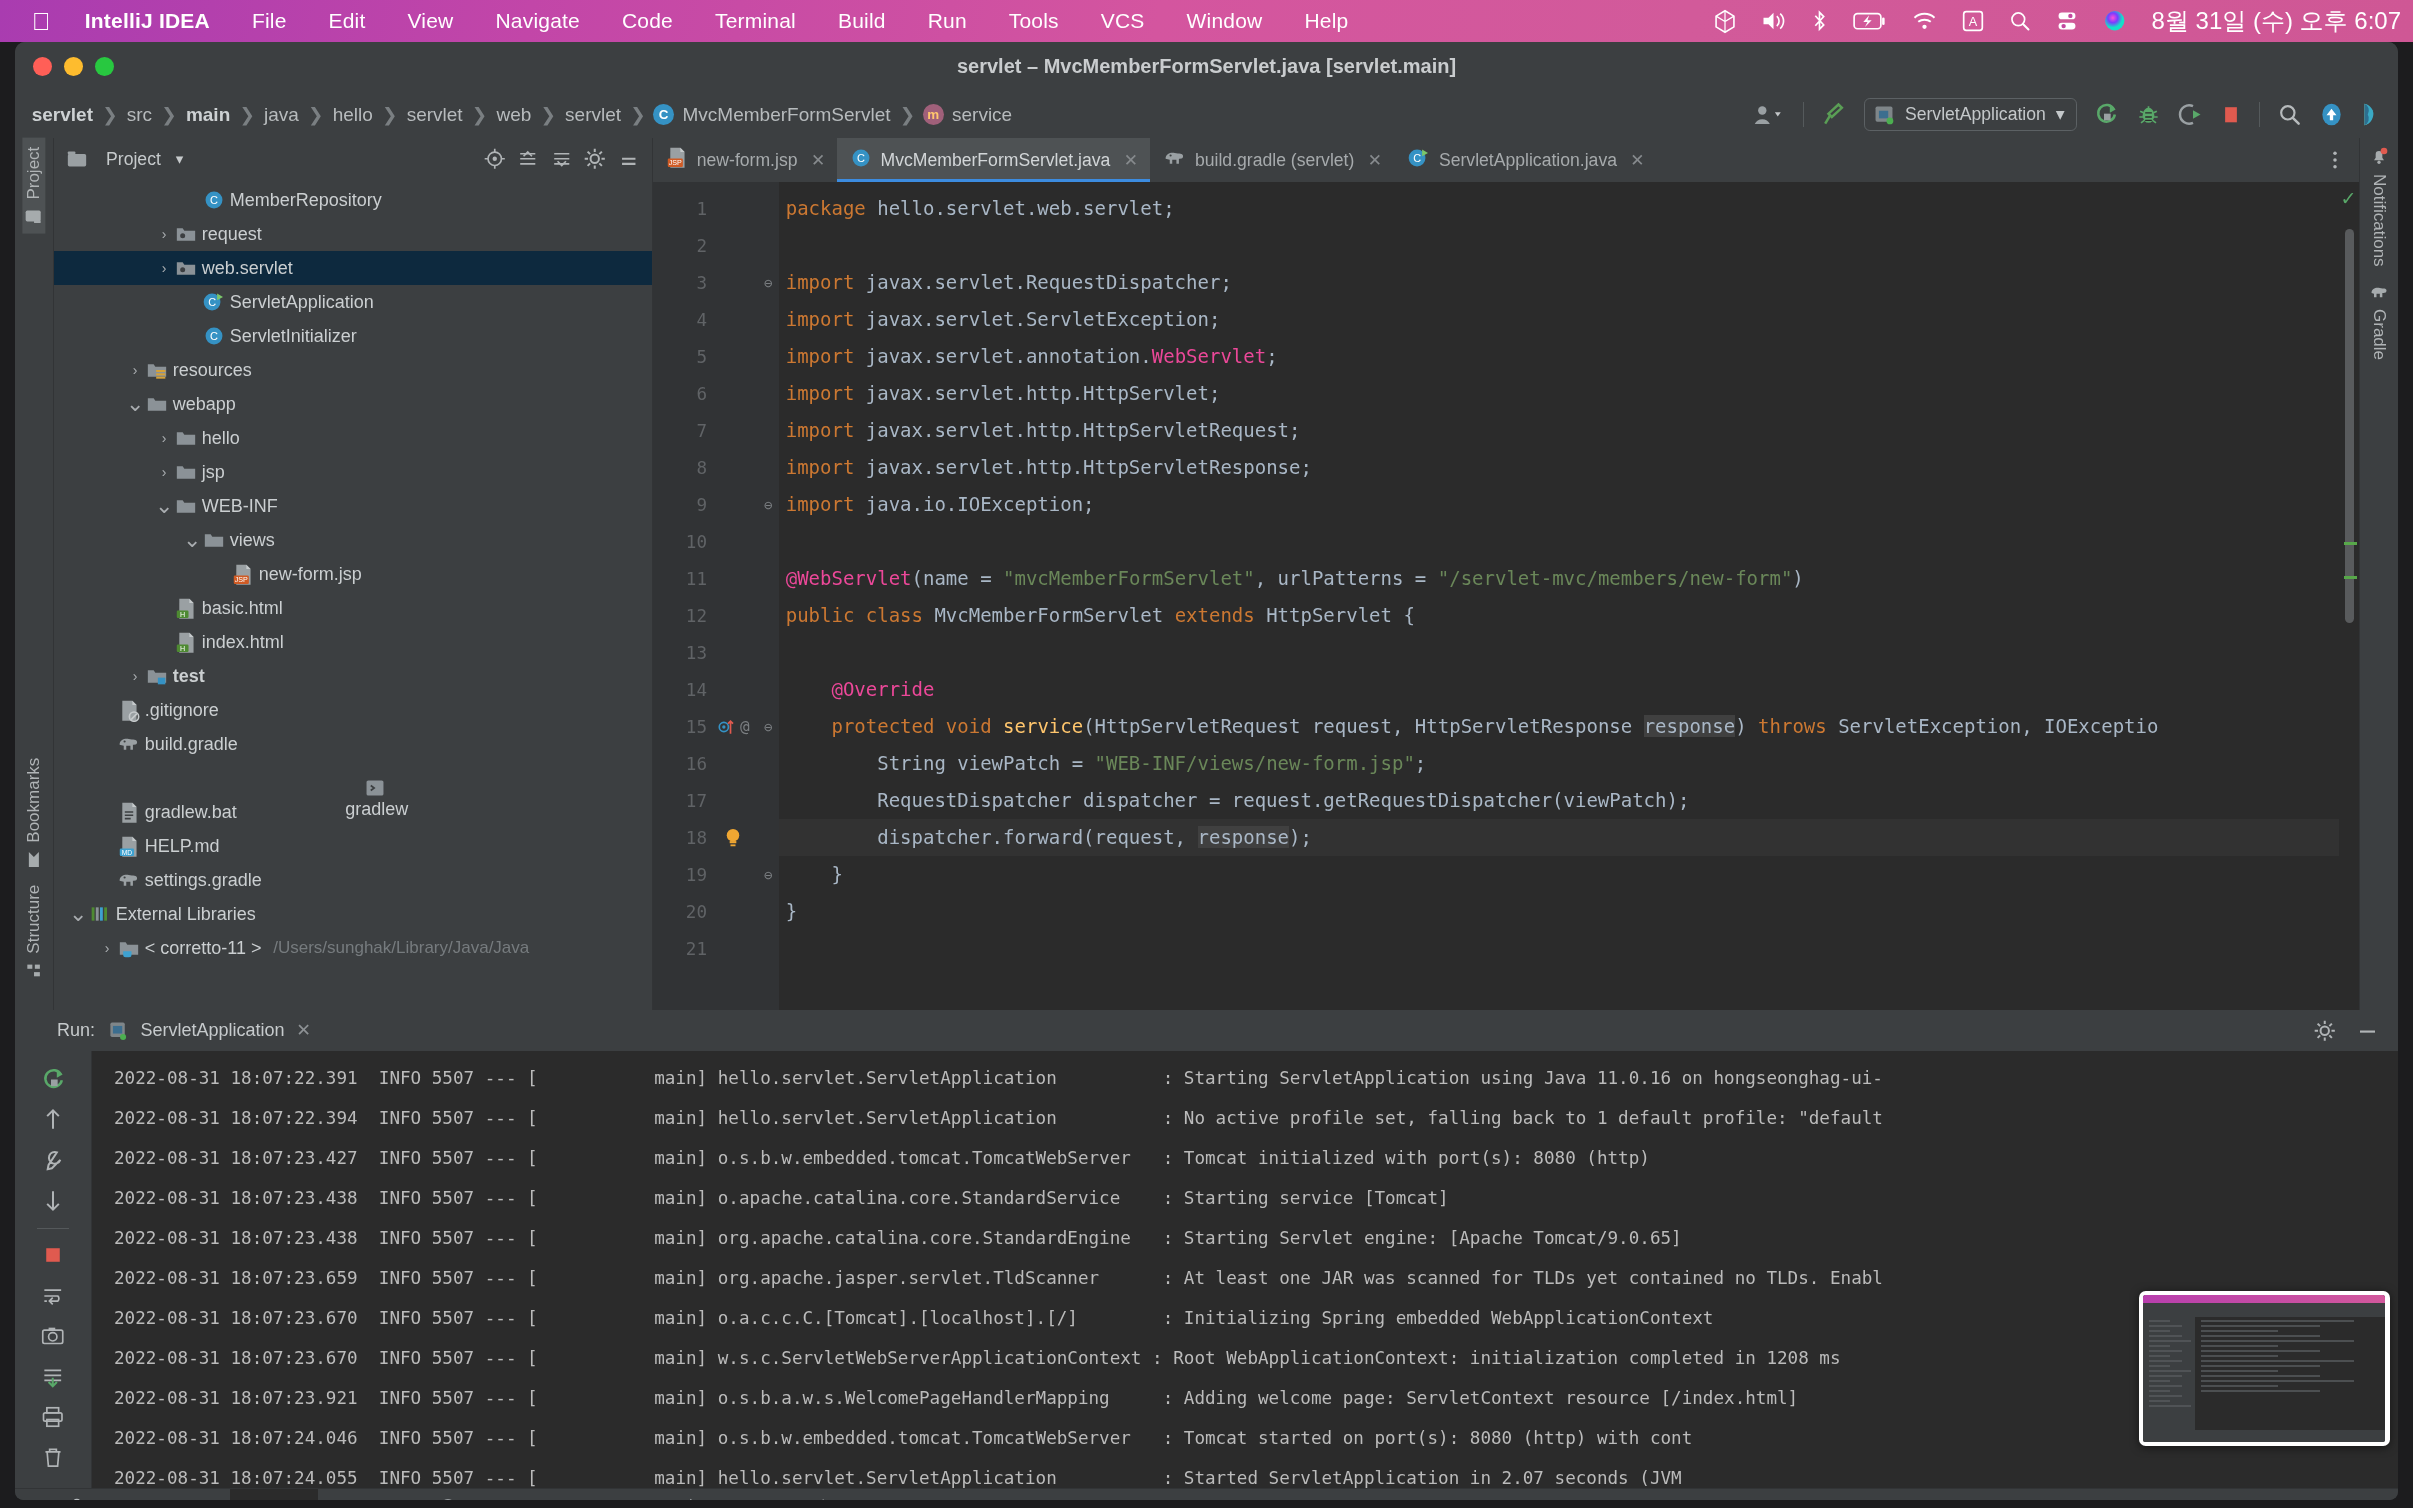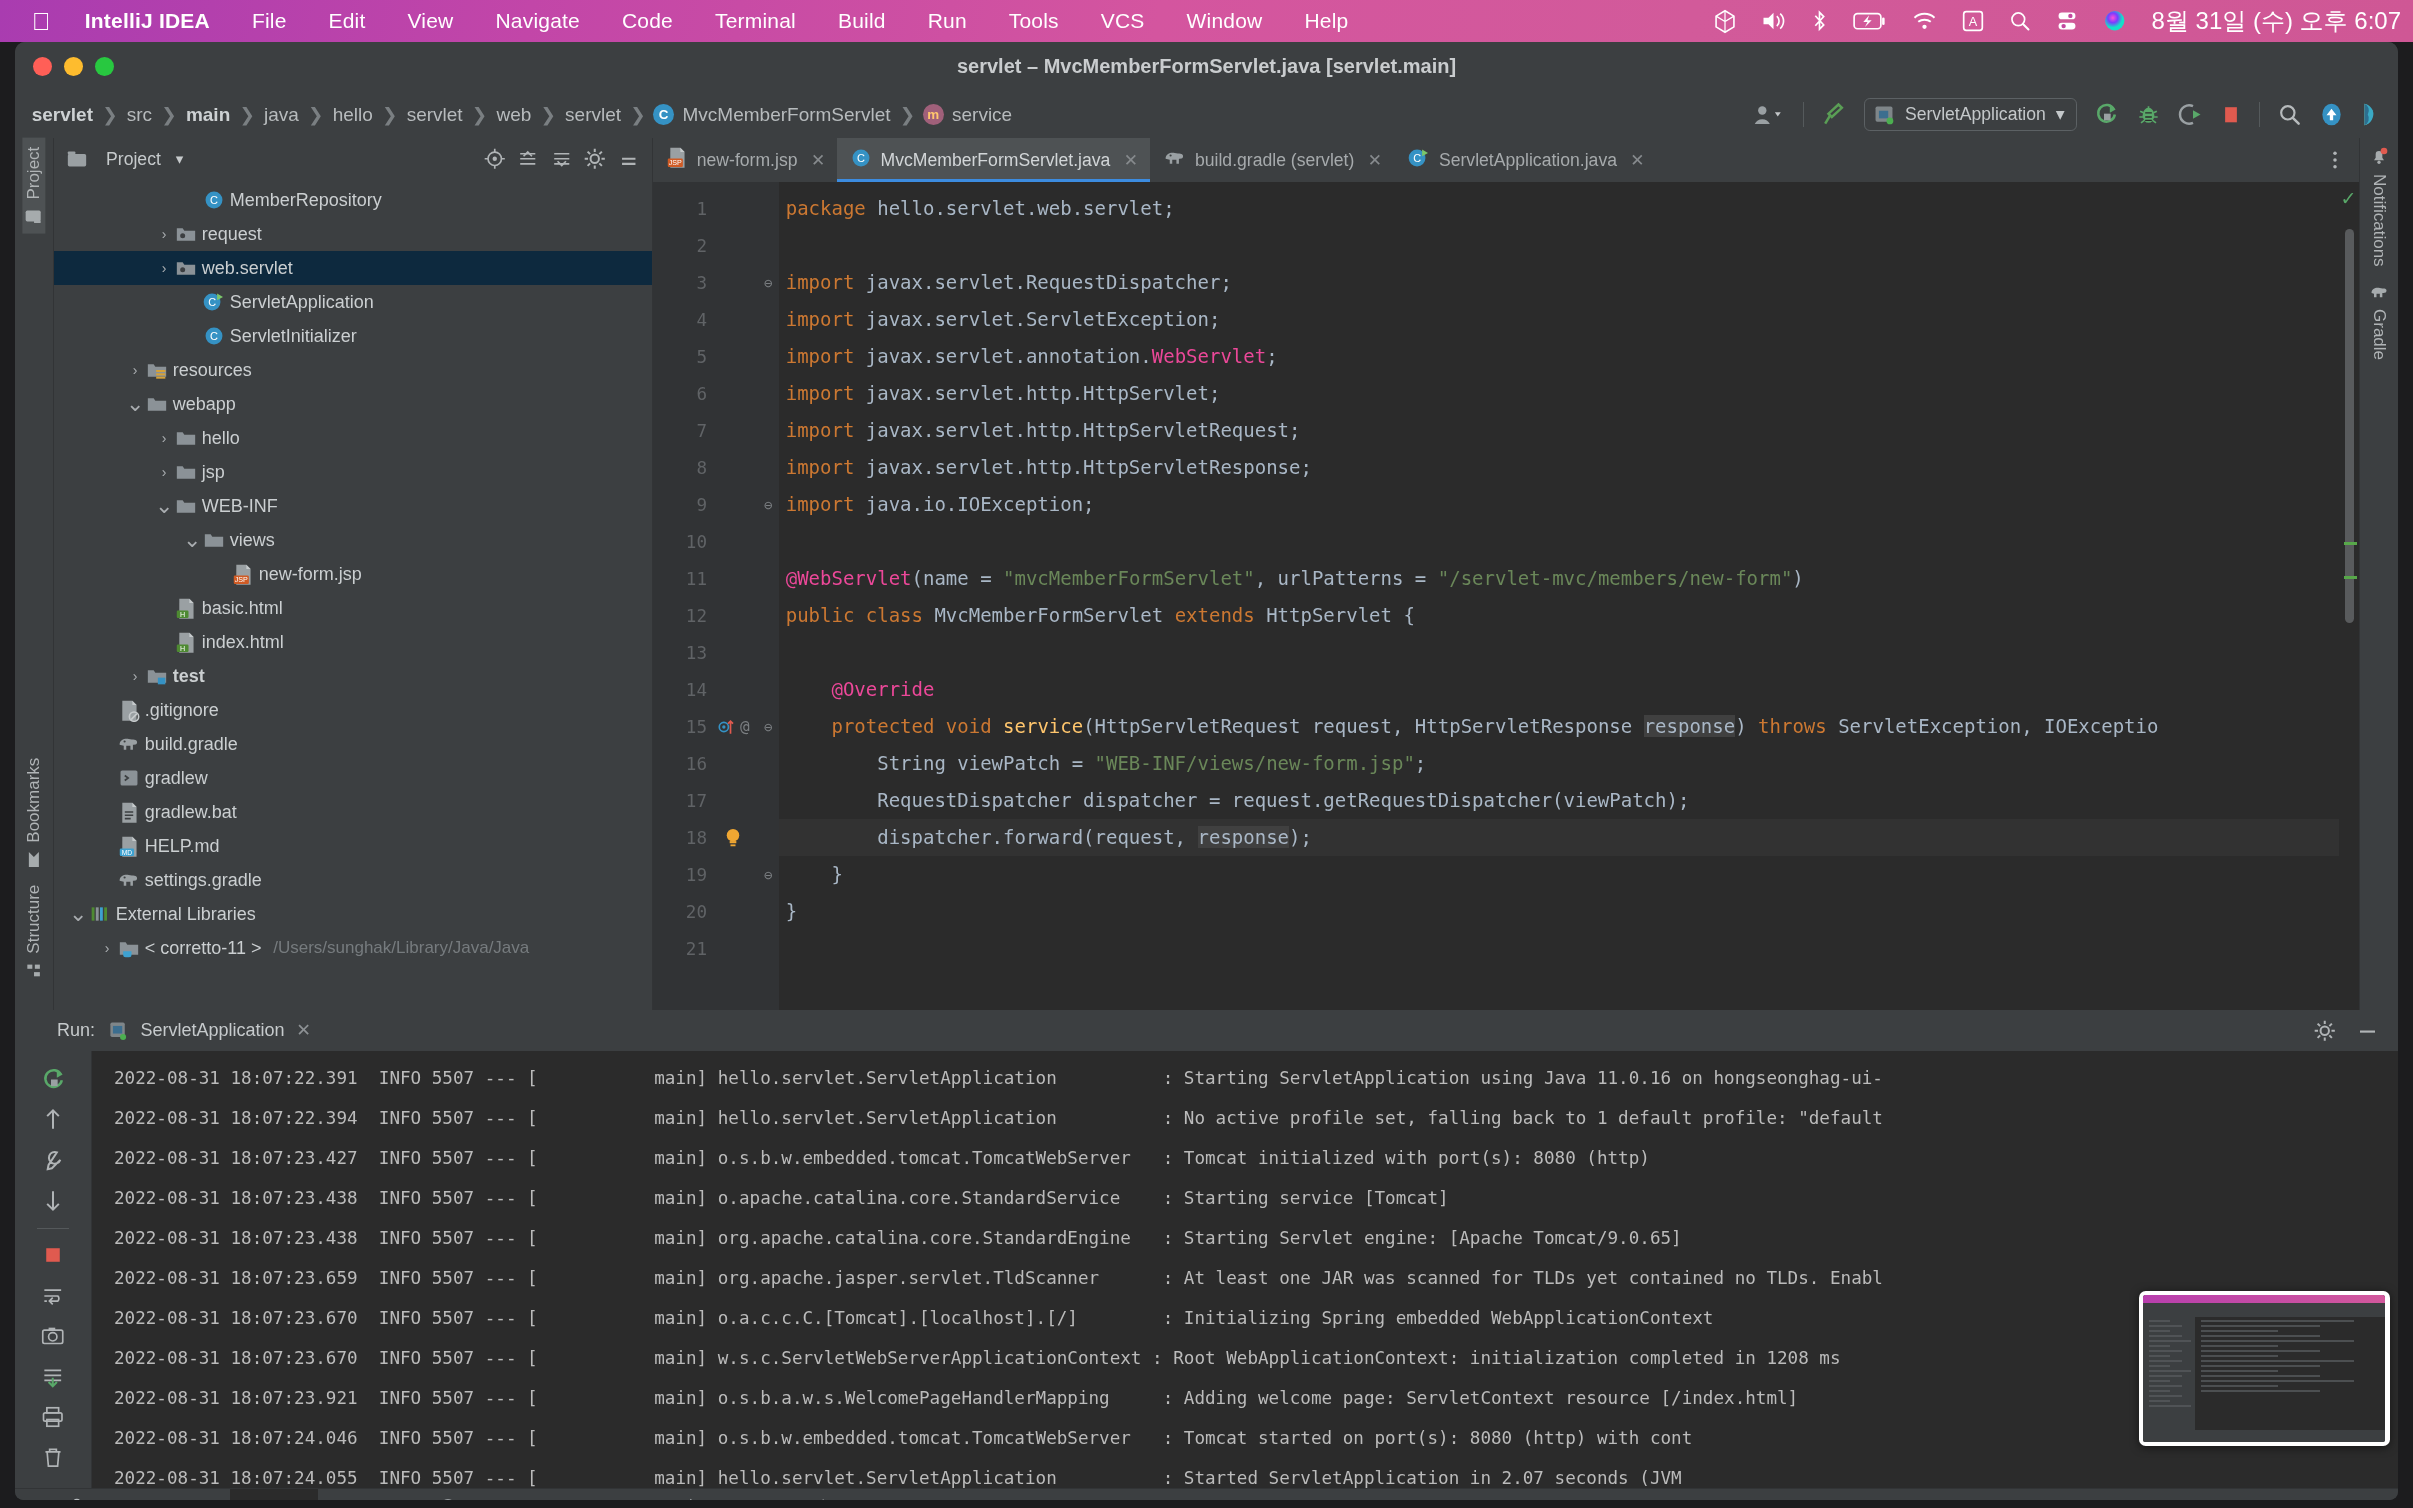--- a/index.html
+++ b/index.html
@@ -661,21 +661,21 @@
             <div class="row" style="padding-left: 44px;">
               <span class="arr none">&nbsp;</span>
               <span class="ricon">
                 <svg width="23.5" height="20" viewBox="0 0 28 24">
                   <path d="M3 13 C3 7 9 5 14 6 C19 7 24 6 24 10 C24 13 21 13 19 13 L19 19 L16 19 L16 14 L11 14 L11 19 L8 19 L8 14 Z" fill="#9aa0a3"></path>
                   <circle cx="9" cy="9" r="1.3" fill="#3c3f41"></circle>
                 </svg>
               </span>
               <span class="rlabel">build.gradle</span>
             </div>
-            <div class="row" style="padding-left: 44px;">
+            <div class="row" style="padding-left: 44px; flex-direction: column;">
               <span class="arr none">&nbsp;</span>
               <span class="ricon">
                 <svg width="22" height="22" viewBox="0 0 26 26">
                   <rect x="3" y="4" width="20" height="18" rx="2" fill="#8b9297"></rect>
                   <path d="M8 10 L12 13 L8 16" fill="none" stroke="#3c3f41" stroke-width="2"></path>
                 </svg>
               </span>
               <span class="rlabel">gradlew</span>
             </div>
             <div class="row" style="padding-left: 44px;">

